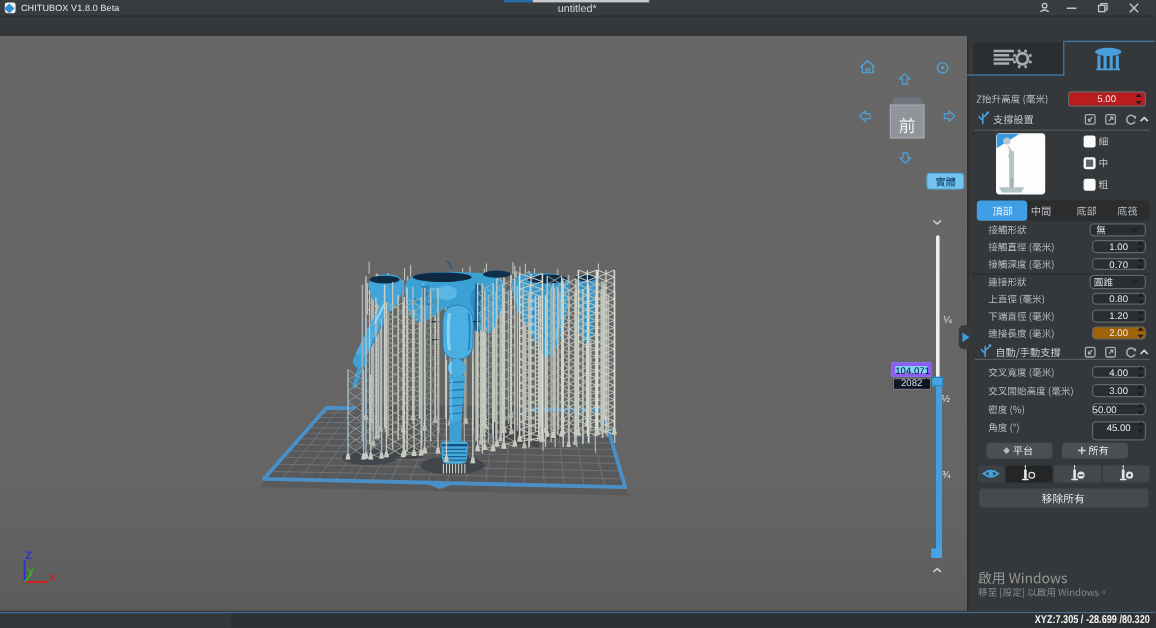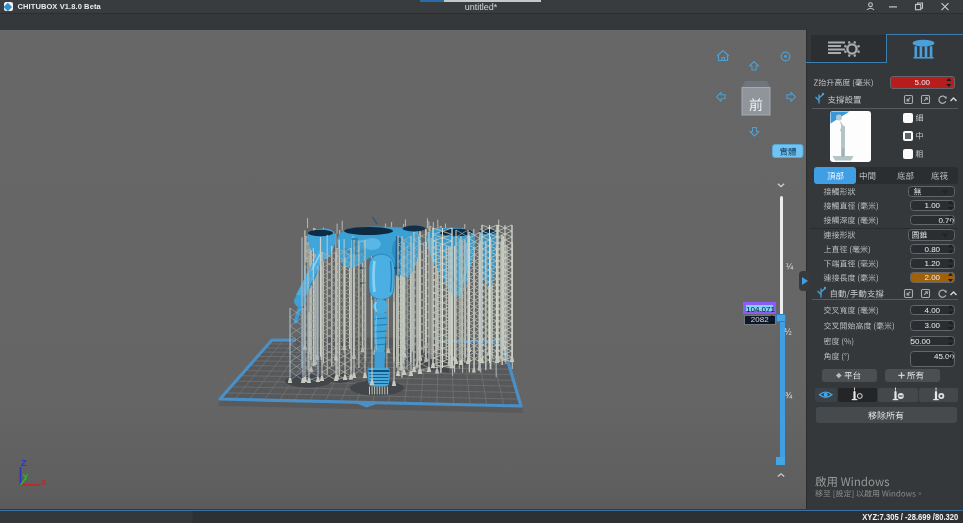--- a/index.html
+++ b/index.html
@@ -331,21 +331,21 @@
         <text x="21" y="436" fill="#2a35c8" font-size="9" font-weight="bold" font-family="Liberation Sans">Z</text>
         <text x="22.5" y="450" fill="#28b828" font-size="9" font-weight="bold" font-family="Liberation Sans">Y</text>
         <text x="41" y="454.5" fill="#d02020" font-size="8" font-weight="bold" font-family="Liberation Sans">X</text>
         <path d="M777.8 153.8 L781 156.6 L784.2 153.8" stroke="#c9cbcd" stroke-width="1.3" fill="none"></path>
         <path d="M777.8 446.6 L781 443.8 L784.2 446.6" stroke="#c9cbcd" stroke-width="1.3" fill="none"></path>
       </g>
     </svg></div>
 <div id="panel"></div>
 <div style="position:absolute;left:3.5px;top:2px;width:9px;height:9px;background:#f2f3f4;border-radius:2px"></div>
 <div style="position:absolute;left:5.2px;top:3.7px;width:5.6px;height:5.6px;background:#2f8fd0;transform:rotate(45deg)"></div>
-<div style="position:absolute;left:17.5px;top:0px;width:200px;height:13px;font-size:7.5px;font-weight:bold;color:#e8eaeb;line-height:13px;letter-spacing:0.1px">CHITUBOX V1.8.0 Beta</div>
+<div style="position:absolute;left:17.5px;top:0px;width:200px;height:13px;font-size:7.5px;font-weight:normal;color:#e8eaeb;line-height:13px;letter-spacing:0.1px">CHITUBOX V1.8.0 Beta</div>
 <div style="position:absolute;left:420px;top:0px;width:24px;height:1.5px;background:#2a6ca8"></div>
 <div style="position:absolute;left:444px;top:0px;width:97px;height:1.5px;background:#c6c8ca"></div>
 <div style="position:absolute;left:421px;top:1px;width:120px;height:12px;font-size:9px;color:#d2d4d6;line-height:12px;text-align:center">untitled*</div>
 <div style="position:absolute;left:811px;top:35px;width:75.5px;height:26.5px;background:#2c2f31"></div>
 <div style="position:absolute;left:806px;top:61.5px;width:80.5px;height:1.2px;background:#3f7fb0"></div>
 <div style="position:absolute;left:886.2px;top:34px;width:1.2px;height:28.7px;background:#3f7fb0"></div>
 <div style="position:absolute;left:887px;top:33.5px;width:76px;height:1.2px;background:#3f7fb0"></div>
 <div style="position:absolute;left:890px;top:76px;width:64.5px;height:12.5px;background:#b91c1c;border:1px solid #63666a;border-radius:3px;box-sizing:border-box;font-size:8px;color:#ececec;line-height:11px;text-align:center">5.00</div>
 <div style="position:absolute;left:830px;top:111px;width:41px;height:50.5px;background:#fdfdfd;border-radius:3px"></div>
 <div style="position:absolute;left:902.5px;top:112.5px;width:10px;height:10px;background:#fbfbfb;border-radius:2px"></div>
@@ -354,28 +354,28 @@
   </div>
 <div style="position:absolute;left:902.5px;top:148.5px;width:10px;height:10px;background:#fbfbfb;border-radius:2px"></div>
 <div style="position:absolute;left:814px;top:167px;width:144px;height:17.3px;background:#2b2d2f;border-radius:3px"></div>
 <div style="position:absolute;left:814px;top:167px;width:42px;height:17.3px;background:#3f9ee4;border-radius:3px"></div>
 <div style="position:absolute;left:810px;top:227.7px;width:148px;height:1px;background:#2a2c2e"></div>
 <div style="position:absolute;left:812px;top:107.5px;width:146px;height:1px;background:#585b5d"></div>
 <div style="position:absolute;left:812px;top:298.5px;width:146px;height:1px;background:#585b5d"></div>
 <div style="position:absolute;left:908px;top:186px;width:47px;height:11.3px;background:#2b2e30;border:1px solid #63666a;border-radius:3.5px;box-sizing:border-box"></div>
 <div style="position:absolute;left:908px;top:229.3px;width:47px;height:11.3px;background:#2b2e30;border:1px solid #63666a;border-radius:3.5px;box-sizing:border-box"></div>
 <div style="position:absolute;left:909.5px;top:200px;width:45.5px;height:10.8px;background:#2b2e30;border:1px solid #63666a;border-radius:3.5px;box-sizing:border-box;font-size:8px;color:#ececec;line-height:9px;text-align:center">1.00</div>
-<div style="position:absolute;left:909.5px;top:214.5px;width:45.5px;height:10.8px;background:#2b2e30;border:1px solid #63666a;border-radius:3.5px;box-sizing:border-box;font-size:8px;color:#ececec;line-height:9px;text-align:right">0.70</div>
+<div style="position:absolute;left:909.5px;top:214.5px;width:45.5px;height:10.8px;background:#2b2e30;border:1px solid #63666a;border-radius:3.5px;box-sizing:border-box;font-size:8px;color:#ececec;line-height:9px;text-align:center">0.70</div>
 <div style="position:absolute;left:909.5px;top:243.5px;width:45.5px;height:10.8px;background:#2b2e30;border:1px solid #63666a;border-radius:3.5px;box-sizing:border-box;font-size:8px;color:#ececec;line-height:9px;text-align:center">0.80</div>
 <div style="position:absolute;left:909.5px;top:258px;width:45.5px;height:10.8px;background:#2b2e30;border:1px solid #63666a;border-radius:3.5px;box-sizing:border-box;font-size:8px;color:#ececec;line-height:9px;text-align:center">1.20</div>
 <div style="position:absolute;left:909.5px;top:272px;width:45.5px;height:10.8px;background:#a16207;border:1px solid #63666a;border-radius:3.5px;box-sizing:border-box;font-size:8px;color:#ececec;line-height:9px;text-align:center">2.00</div>
 <div style="position:absolute;left:909.5px;top:304.5px;width:45.5px;height:10.8px;background:#2b2e30;border:1px solid #63666a;border-radius:3.5px;box-sizing:border-box;font-size:8px;color:#ececec;line-height:9px;text-align:center">4.00</div>
 <div style="position:absolute;left:909.5px;top:320px;width:45.5px;height:10.8px;background:#2b2e30;border:1px solid #63666a;border-radius:3.5px;box-sizing:border-box;font-size:8px;color:#ececec;line-height:9px;text-align:center">3.00</div>
 <div style="position:absolute;left:909.5px;top:335.5px;width:45.5px;height:10.8px;background:#2b2e30;border:1px solid #63666a;border-radius:3.5px;box-sizing:border-box;font-size:8px;color:#ececec;line-height:9px;text-align:left">50.00</div>
-<div style="position:absolute;left:909.5px;top:351px;width:45.5px;height:16px;background:#2b2e30;border:1px solid #63666a;border-radius:3.5px;box-sizing:border-box;font-size:8px;color:#ececec;line-height:9px;text-align:right">45.00</div>
+<div style="position:absolute;left:909.5px;top:351px;width:45.5px;height:16px;background:#2b2e30;border:1px solid #63666a;border-radius:3.5px;box-sizing:border-box;font-size:8px;color:#ececec;line-height:9px;text-align:center">45.00</div>
 <div style="position:absolute;left:822px;top:368.5px;width:55px;height:13.5px;background:#4b4f52;border-radius:3px"></div>
 <div style="position:absolute;left:885px;top:368.5px;width:55px;height:13.5px;background:#4b4f52;border-radius:3px"></div>
 <div style="position:absolute;left:815px;top:387.5px;width:21.5px;height:14.5px;background:#3a4147;border-radius:2px"></div>
 <div style="position:absolute;left:837.5px;top:387.5px;width:39.5px;height:14.5px;background:#232527;border-radius:2px"></div>
 <div style="position:absolute;left:878px;top:387.5px;width:39.5px;height:14.5px;background:#45484b;border-radius:2px"></div>
 <div style="position:absolute;left:918.5px;top:387.5px;width:39.5px;height:14.5px;background:#45484b;border-radius:2px"></div>
 <div style="position:absolute;left:816px;top:407px;width:141px;height:15.5px;background:#474a4d;border-radius:3px"></div>
 <div style="position:absolute;left:779.5px;top:196px;width:3.5px;height:121px;background:#ededed;border-radius:2px;z-index:30"></div>
 <div style="position:absolute;left:779.8px;top:317px;width:5.6px;height:143px;background:#3f9fe2;z-index:30"></div>
 <div style="position:absolute;left:775.8px;top:313.5px;width:10.4px;height:8px;background:#44a4e4;border:1px solid #2d80bd;box-sizing:border-box;z-index:31"></div>

